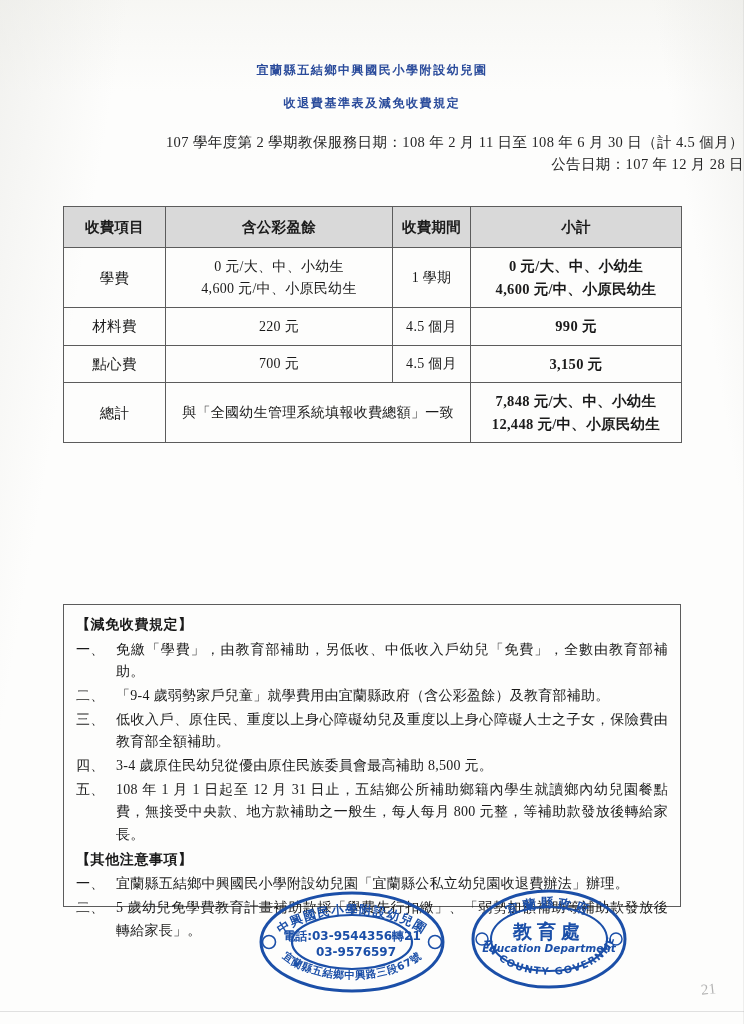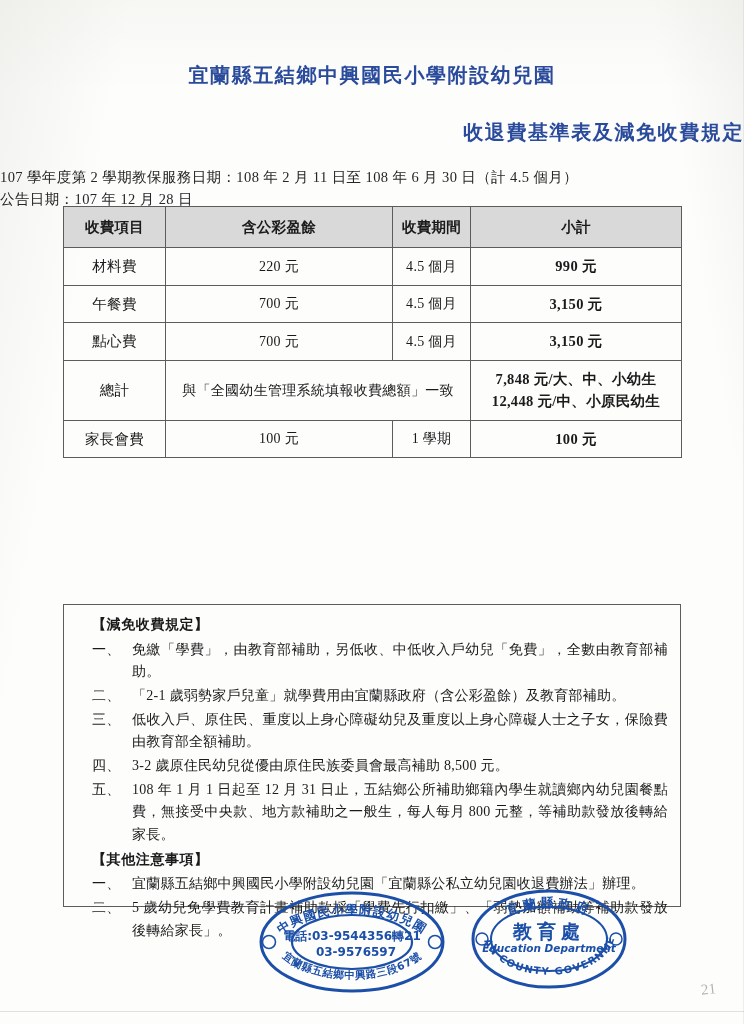--- a/index.html
+++ b/index.html
@@ -25,33 +25,32 @@
       linear-gradient(180deg, rgba(246,246,243,0.9) 0%, rgba(255,255,255,0) 9%);
   }
 
   
   .title-block {
     text-align: center;
     padding-top: 62px;
   }
   .doc-title {
     color: #2a4b9b;
-    font-size: 20px;
+    font-size: 12px;
     font-weight: bold;
     letter-spacing: 1.6px;
     line-height: 1.35;
     margin: 0;
   }
   .doc-title.second {
-    margin-top: 30px;
+    margin-top: 17px;
+  }
+
+  .meta-line {
     text-align: right;
-  }
-
-  .meta-line {
-    text-align: left;
     font-size: 14.5px;
     letter-spacing: 0.4px;
     color: #262626;
     margin-top: 22px;
   }
   .meta-line.announce {
     margin-top: 3px;
   }
 
   
@@ -99,21 +98,21 @@
 
   
   .notes-box {
     position: absolute;
     left: 63px;
     top: 604px;
     width: 618px;
     height: 303px;
     border: 1px solid #5c5c5c;
     box-sizing: border-box;
-    padding: 9px 12px 0 28px;
+    padding: 9px 12px 0 12px;
     font-size: 14px;
     line-height: 1.62;
     letter-spacing: 0.25px;
     color: #1a1a1a;
   }
   .notes-heading {
     font-weight: bold;
     margin: 0 0 2px 0;
     letter-spacing: 0.6px;
   }
@@ -196,38 +195,40 @@
       </colgroup>
       <thead>
         <tr>
           <th>收費項目</th>
           <th>含公彩盈餘</th>
           <th>收費期間</th>
           <th>小計</th>
         </tr>
       </thead>
       <tbody>
+          <tr class="row-tall">
+            <td class="cell-item">學費</td>
+            <td class="cell-amount">
+              <span class="cell-line">0 元/大、中、小幼生</span>
+              <span class="cell-line">4,600 元/中、小原民幼生</span>
+            </td>
+            <td class="cell-period">1 學期</td>
+            <td class="cell-sub">
+              <span class="cell-line">0 元/大、中、小幼生</span>
+              <span class="cell-line">4,600 元/中、小原民幼生</span>
+            </td>
+          </tr>
           <tr>
             <td class="cell-item">材料費</td>
             <td class="cell-amount">
               <span class="cell-line">220 元</span>
             </td>
             <td class="cell-period">4.5 個月</td>
             <td class="cell-sub">
               <span class="cell-line">990 元</span>
-            </td>
-          </tr>
-          <tr>
-            <td class="cell-item">午餐費</td>
-            <td class="cell-amount">
-              <span class="cell-line">700 元</span>
-            </td>
-            <td class="cell-period">4.5 個月</td>
-            <td class="cell-sub">
-              <span class="cell-line">3,150 元</span>
             </td>
           </tr>
           <tr>
             <td class="cell-item">點心費</td>
             <td class="cell-amount">
               <span class="cell-line">700 元</span>
             </td>
             <td class="cell-period">4.5 個月</td>
             <td class="cell-sub">
               <span class="cell-line">3,150 元</span>
@@ -236,52 +237,42 @@
           <tr class="row-tall">
             <td class="cell-item">總計</td>
             <td class="cell-amount" colspan="2">
               <span class="cell-line">與「全國幼生管理系統填報收費總額」一致</span>
             </td>
             <td class="cell-sub">
               <span class="cell-line">7,848 元/大、中、小幼生</span>
               <span class="cell-line">12,448 元/中、小原民幼生</span>
             </td>
           </tr>
-          <tr>
-            <td class="cell-item">家長會費</td>
-            <td class="cell-amount">
-              <span class="cell-line">100 元</span>
-            </td>
-            <td class="cell-period">1 學期</td>
-            <td class="cell-sub">
-              <span class="cell-line">100 元</span>
-            </td>
-          </tr>
         </tbody>
     </table>
   </div>
 
   <div class="notes-box">
     <p class="notes-heading">【減免收費規定】</p>
     <div id="reduction-list">
         <div class="note-item">
           <span class="note-marker">一、</span>
           <span class="note-text">免繳「學費」，由教育部補助，另低收、中低收入戶幼兒「免費」，全數由教育部補助。</span>
         </div>
         <div class="note-item">
           <span class="note-marker">二、</span>
-          <span class="note-text">「2-1 歲弱勢家戶兒童」就學費用由宜蘭縣政府（含公彩盈餘）及教育部補助。</span>
+          <span class="note-text">「9-4 歲弱勢家戶兒童」就學費用由宜蘭縣政府（含公彩盈餘）及教育部補助。</span>
         </div>
         <div class="note-item">
           <span class="note-marker">三、</span>
           <span class="note-text">低收入戶、原住民、重度以上身心障礙幼兒及重度以上身心障礙人士之子女，保險費由教育部全額補助。</span>
         </div>
         <div class="note-item">
           <span class="note-marker">四、</span>
-          <span class="note-text">3-2 歲原住民幼兒從優由原住民族委員會最高補助 8,500 元。</span>
+          <span class="note-text">3-4 歲原住民幼兒從優由原住民族委員會最高補助 8,500 元。</span>
         </div>
         <div class="note-item">
           <span class="note-marker">五、</span>
           <span class="note-text">108 年 1 月 1 日起至 12 月 31 日止，五結鄉公所補助鄉籍內學生就讀鄉內幼兒園餐點費，無接受中央款、地方款補助之一般生，每人每月 800 元整，等補助款發放後轉給家長。</span>
         </div>
       </div>
 
     <p class="notes-heading second">【其他注意事項】</p>
     <div id="other-list">
         <div class="note-item">

